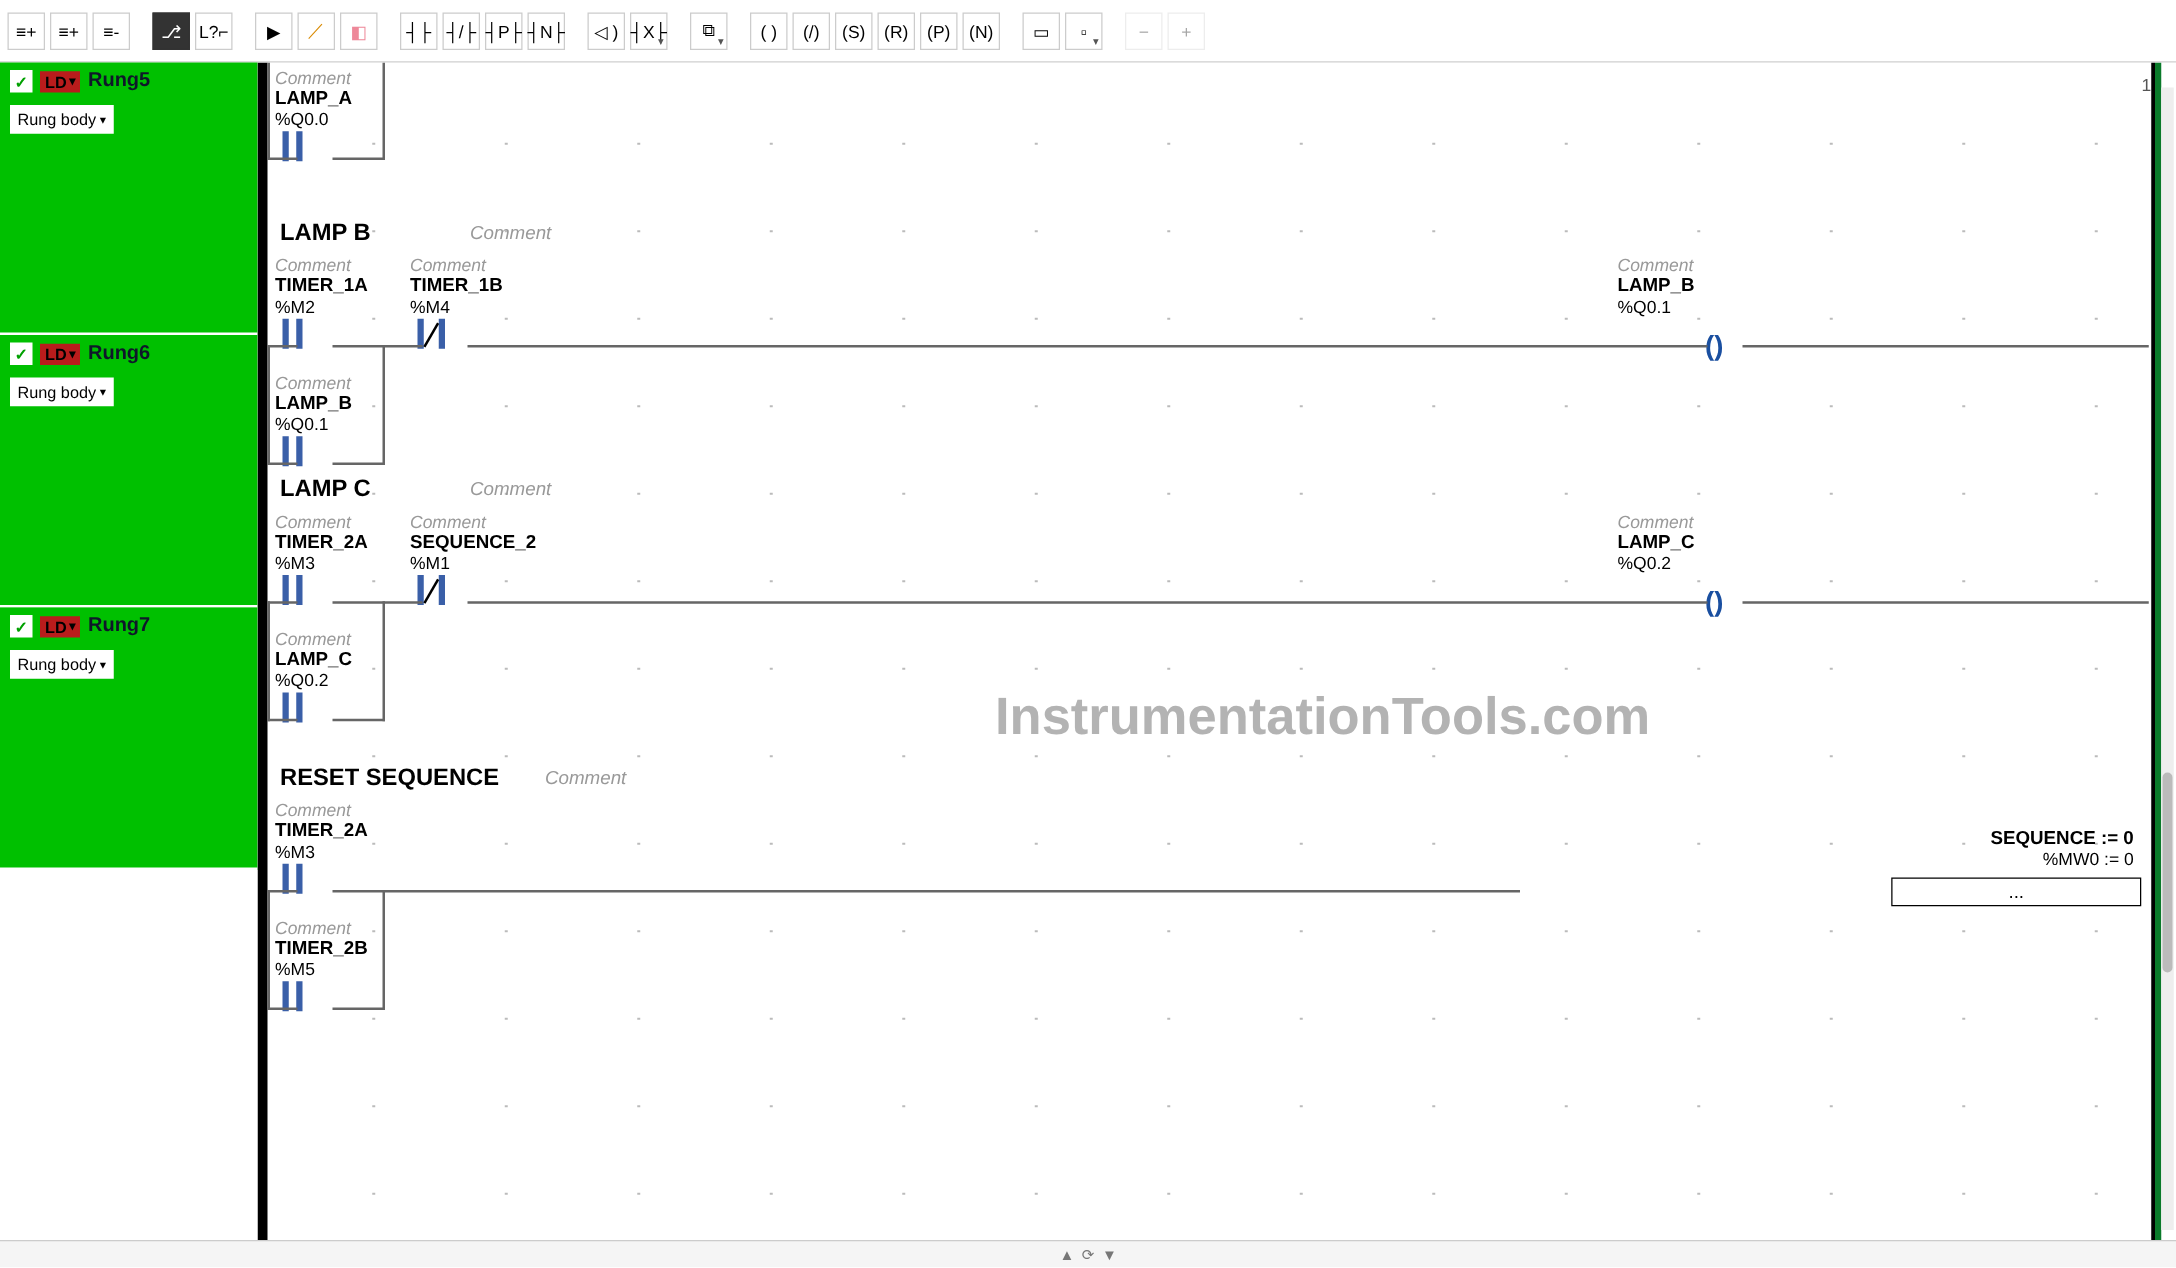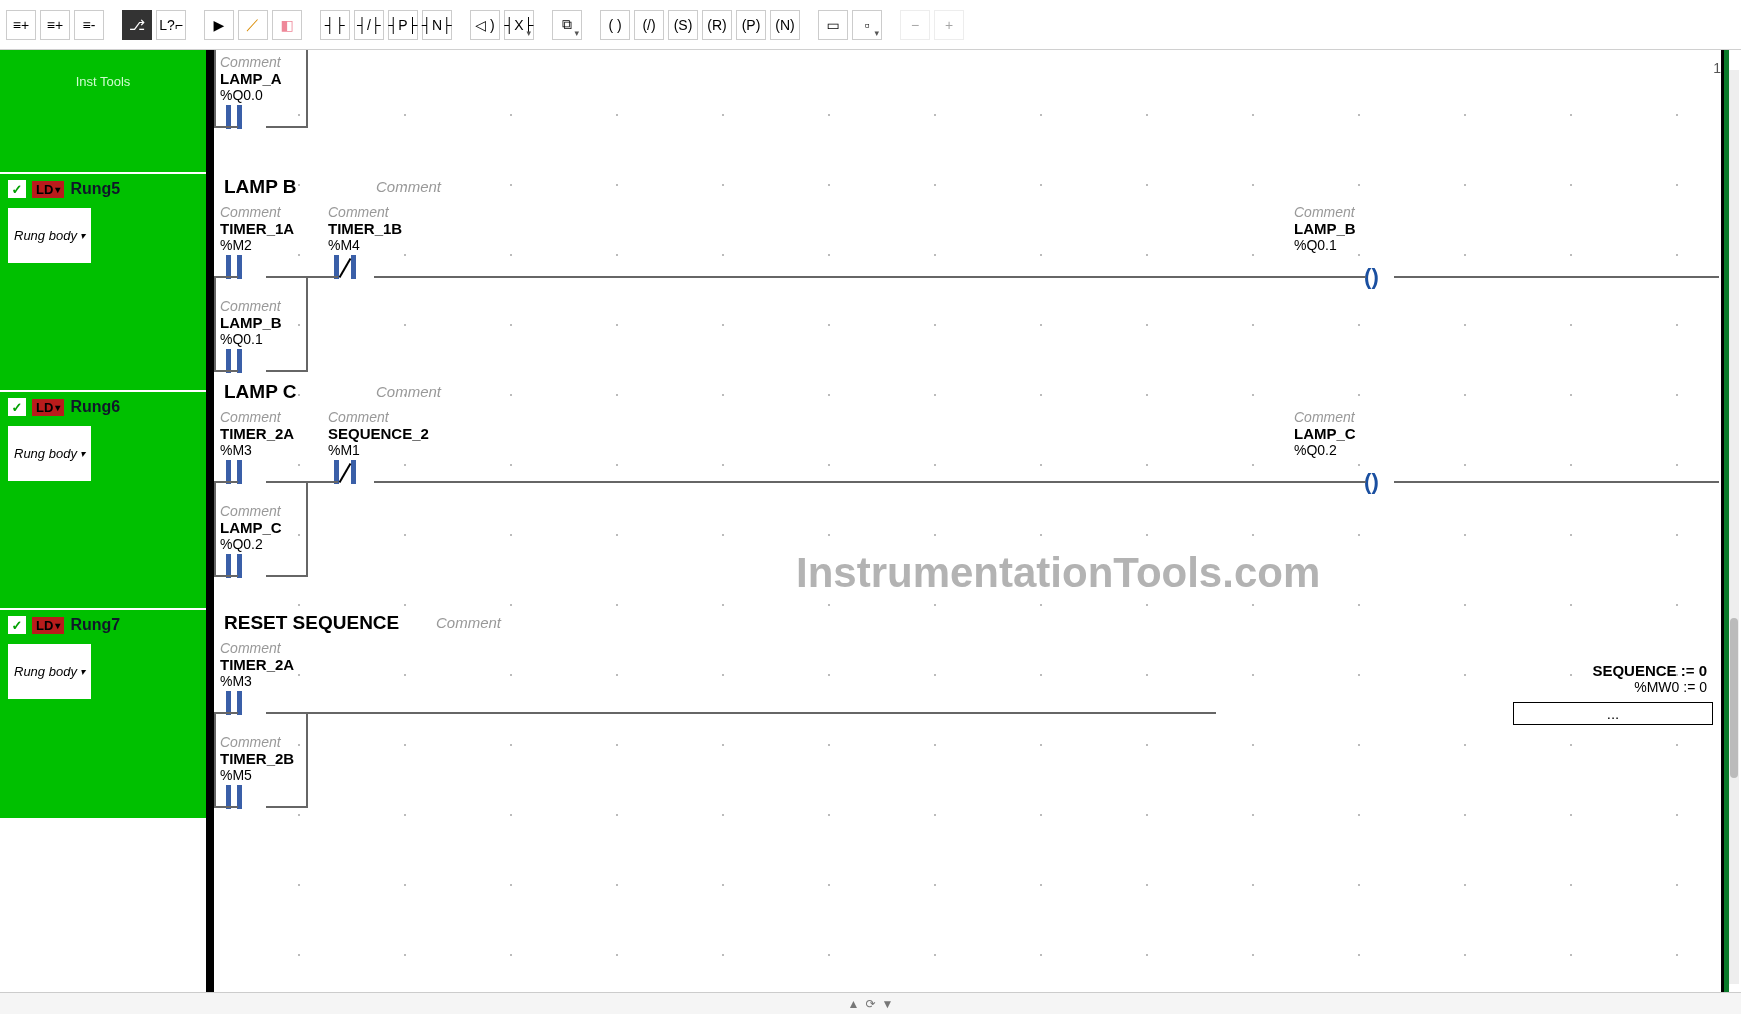--- a/index.html
+++ b/index.html
@@ -53,21 +53,21 @@
   .rung-hdr .row1 { display:flex; align-items:center; gap:6px; margin-bottom:10px;}
   .chk {
     width:18px;height:18px;background:#fff;display:inline-flex;align-items:center;justify-content:center;color:#00a000;font-weight:bold;
   }
   .ld-pill {
     background:#b91c1c;color:#000;padding:1px 4px;font-size:13px;font-weight:600;display:inline-flex;align-items:center;gap:2px;
   }
   .ld-pill::after{content:"▾";font-size:10px;}
   .rung-name{font-weight:700;color:#0f172a;font-size:16px;}
   .rb-pill{
-    background:#fff;color:#000;padding:20px 6px;font-size:13px;display:inline-flex;align-items:center;gap:3px;font-style:italic;
+    background:#fff;color:#000;padding:4px 6px;font-size:13px;display:inline-flex;align-items:center;gap:3px;
   }
   .rb-pill::after{content:"▾";font-size:10px;}
   .inst-tools{color:#cffccf;font-size:13px;text-align:center;padding-top:18px;}
   .right-col {
     flex:1; position:relative; overflow:hidden;
     background-image: radial-gradient(circle, #bbb 1px, transparent 1px);
     background-size: 106px 70px;
     background-position: 40px 30px;
   }
   .rail-left{position:absolute;left:0;top:0;bottom:0;width:8px;background:#000;}
@@ -135,23 +135,20 @@
     <div class="tb-btn tb-dd">▫</div>
     <div class="tb-sep"></div>
     <div class="tb-btn" style="opacity: 0.35;">−</div>
     <div class="tb-btn" style="opacity: 0.35;">+</div>
   </div>
 <div class="page-num">1</div>
 
 <div class="workspace">
 
   <div class="left-col">
-    <div class="rung-hdr" style="height:124px">
-      <div class="inst-tools">Inst Tools</div>
-    </div>
     <div class="rung-hdr" style="height:218px">
       <div class="row1">
         <span class="chk">✓</span>
         <span class="ld-pill">LD</span>
         <span class="rung-name">Rung5</span>
       </div>
       <span class="rb-pill">Rung body</span>
     </div>
     <div class="rung-hdr" style="height:218px">
       <div class="row1">

